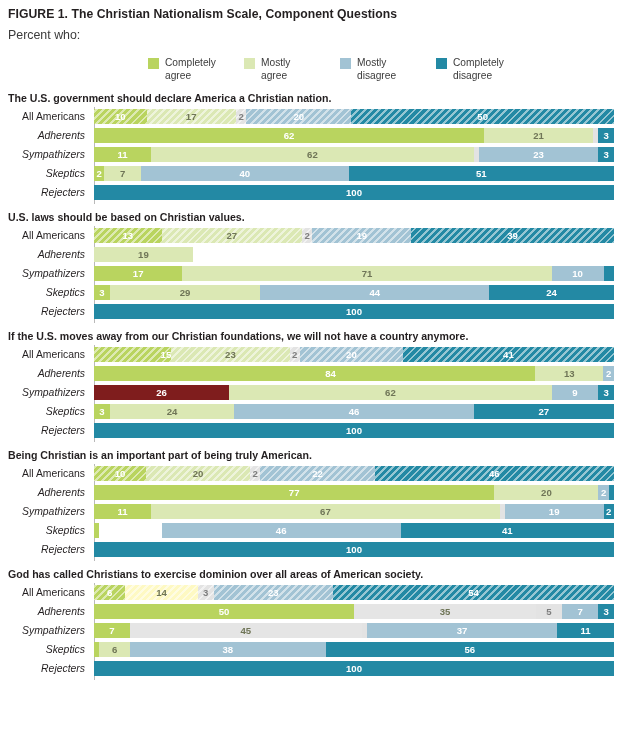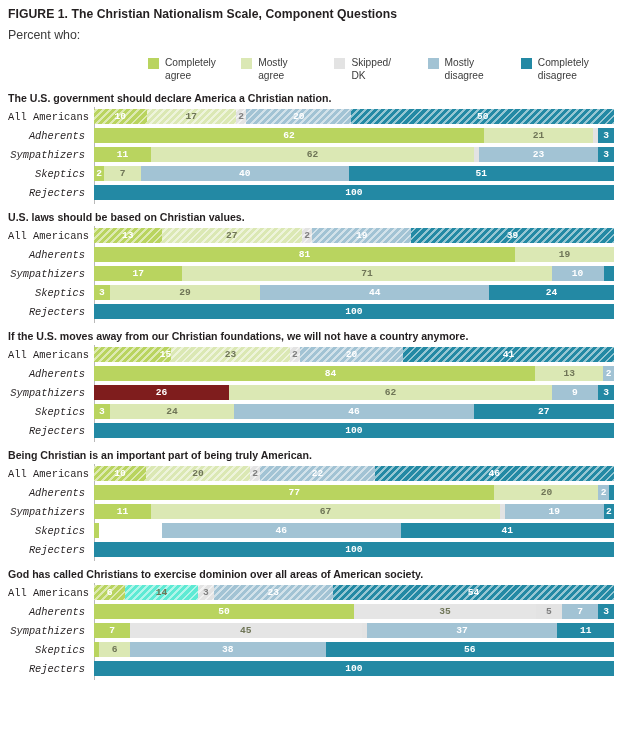--- a/index.html
+++ b/index.html
@@ -56,21 +56,21 @@
 
   
   .panel { margin-top: 10px; }
   .panel-q {
     font-size: 10.6px;
     font-weight: bold;
     color: #231f20;
     margin-bottom: 4px;
     white-space: nowrap;
   }
-  .rows { position: relative; font-family: Liberation Mono, monospace; }
+  .rows { position: relative; }
   .rows::before {
     
     content: "";
     position: absolute;
     left: 86px; top: -1px; bottom: -3px;
     width: 1px;
     background: #b9b9b9;
   }
   .row {
     display: flex;
@@ -137,25 +137,20 @@
         <span class="legend-swatch" style="background: rgb(185, 212, 95);"></span>
         <span class="legend-text">Completely
 agree</span>
       </div>
       <div class="legend-item">
         <span class="legend-swatch" style="background: rgb(219, 232, 180);"></span>
         <span class="legend-text">Mostly
 agree</span>
       </div>
       <div class="legend-item">
-        <span class="legend-swatch" style="background: rgb(227, 227, 227);"></span>
-        <span class="legend-text">Skipped/
-DK</span>
-      </div>
-      <div class="legend-item">
         <span class="legend-swatch" style="background: rgb(162, 195, 212);"></span>
         <span class="legend-text">Mostly
 disagree</span>
       </div>
       <div class="legend-item">
         <span class="legend-swatch" style="background: rgb(35, 137, 164);"></span>
         <span class="legend-text">Completely
 disagree</span>
       </div>
     </div>
@@ -263,23 +258,20 @@
                 <span class="v">19</span>
               </div>
               <div class="seg hatch" style="flex: 0 0 39%; background: rgb(35, 137, 164); color: rgb(255, 255, 255);">
                 <span class="v">39</span>
               </div>
             </div>
           </div>
           <div class="row">
             <div class="row-label italic">Adherents</div>
             <div class="bar">
-              <div class="seg" style="flex: 0 0 81%; background: rgb(185, 212, 95); color: rgb(255, 255, 255);">
-                <span class="v">81</span>
-              </div>
               <div class="seg" style="flex: 0 0 19%; background: rgb(219, 232, 180); color: rgb(111, 117, 87);">
                 <span class="v">19</span>
               </div>
             </div>
           </div>
           <div class="row">
             <div class="row-label italic">Sympathizers</div>
             <div class="bar">
               <div class="seg" style="flex: 0 0 17%; background: rgb(185, 212, 95); color: rgb(255, 255, 255);">
                 <span class="v">17</span>
@@ -484,21 +476,21 @@
       </div>
       <div class="panel">
         <div class="panel-q">God has called Christians to exercise dominion over all areas of American society.</div>
         <div class="rows">
           <div class="row">
             <div class="row-label">All Americans</div>
             <div class="bar">
               <div class="seg hatch" style="flex: 0 0 6%; background: rgb(185, 212, 95); color: rgb(255, 255, 255);">
                 <span class="v">6</span>
               </div>
-              <div class="seg hatch" style="flex: 0 0 14%; background: #5eead4; color: rgb(111, 117, 87); justify-content: center;">
+              <div class="seg hatch" style="flex: 0 0 14%; background: #fef9c3; color: rgb(111, 117, 87); justify-content: center;">
                 <span class="v">14</span>
               </div>
               <div class="seg hatch" style="flex: 0 0 3%; background: rgb(227, 227, 227); color: rgb(125, 125, 125);">
                 <span class="v">3</span>
               </div>
               <div class="seg hatch" style="flex: 0 0 23%; background: rgb(162, 195, 212); color: rgb(255, 255, 255);">
                 <span class="v">23</span>
               </div>
               <div class="seg hatch" style="flex: 0 0 54%; background: rgb(35, 137, 164); color: rgb(255, 255, 255);">
                 <span class="v">54</span>

